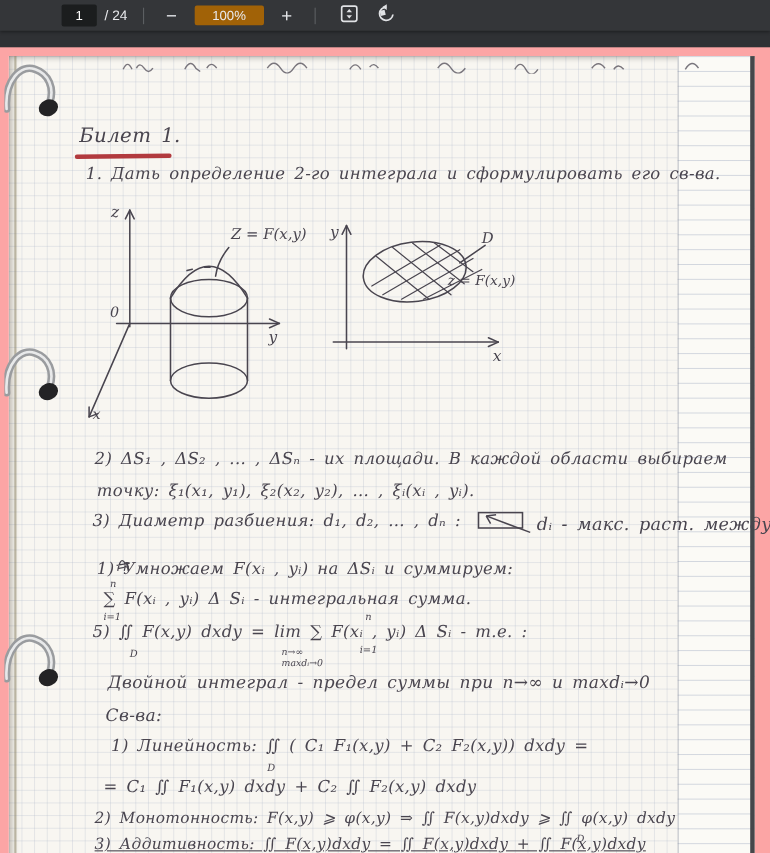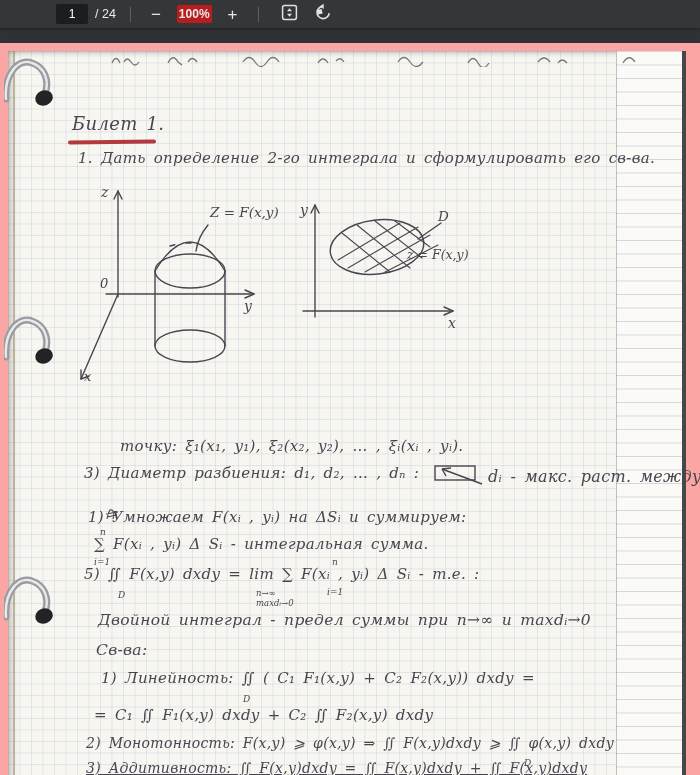--- a/index.html
+++ b/index.html
@@ -8,21 +8,21 @@
   .toolbar{position:absolute;left:0;top:0;width:700px;height:28px;background:#343639;
     display:flex;align-items:center;color:#e9eaed;font-size:12.5px;z-index:30;
     box-shadow:0 1px 3px rgba(0,0,0,.4);}
   .toolbar .pad{width:56px;}
   .pagebox{width:28px;height:18px;background:#1b1d1e;border:none;border-radius:2px;
     color:#fff;font-size:12px;text-align:center;font-family:"Liberation Sans",sans-serif;}
   .tbtxt{margin-left:7px;white-space:pre;}
   .sep{width:1px;height:15px;background:#5c5f62;margin:0 14px;}
   .tbbtn{background:none;border:none;color:#e4e6e9;font-size:17px;line-height:1;
     width:22px;height:22px;cursor:pointer;padding:0;}
-  .zoombadge{background:#b91c1c;border-radius:2px;padding:2px 2px;font-size:12px;margin:0 10px;font-weight:bold;}
+  .zoombadge{background:#a16207;border-radius:2px;padding:2px 16px;font-size:12px;margin:0 10px;}
   .iconbtn{background:none;border:none;padding:0;margin:0 8px;cursor:pointer;display:flex;align-items:center;}
   
   .docarea{position:absolute;left:0;top:43px;width:700px;height:747px;background:#fca5a5;}
   .page{position:absolute;left:8px;top:8px;width:678px;height:741px;background:#f8f6f1;
     background-image:linear-gradient(rgba(178,186,203,.30) 1px,transparent 1px),
       linear-gradient(90deg,rgba(178,186,203,.30) 1px,transparent 1px);
     background-size:11.5px 11.5px;
     box-shadow:inset 6px 0 9px -4px rgba(60,50,30,.35), inset 0 4px 6px -3px rgba(0,0,0,.25);}
   .ruledstrip{position:absolute;left:608px;top:0;width:66px;height:741px;background:#fbfaf6;
     background-image:linear-gradient(rgba(178,186,203,.55) 1px,transparent 1px);
@@ -145,21 +145,22 @@
       <text x="30" y="113" font-size="13">0</text>
       <text x="174" y="136" font-size="14">y</text>
       <text x="14" y="206" font-size="13">x</text>
       <text x="140" y="42" font-size="13.5">Z = F(x,y)</text>
       <text x="230" y="40" font-size="14">y</text>
       <text x="378" y="153" font-size="14">x</text>
       <text x="368" y="46" font-size="13.5">D</text>
       <text x="337" y="84" font-size="12.5">z = F(x,y)</text>
     </svg>
 
-    <div class="hw" style="left:80px;top:386px;margin-left:32px;">точку:  ξ₁(x₁, y₁),  ξ₂(x₂, y₂), ... ,  ξᵢ(xᵢ , yᵢ).</div>
+    <div class="hw" style="left:78px;top:357px;">2) ΔS₁ , ΔS₂ , ... , ΔSₙ  -  их площади. В каждой области выбираем</div>
+    <div class="hw" style="left:80px;top:386px;">точку:  ξ₁(x₁, y₁),  ξ₂(x₂, y₂), ... ,  ξᵢ(xᵢ , yᵢ).</div>
     <div class="hw" style="left:76px;top:413px;">3) Диаметр разбиения:  d₁, d₂, ... , dₙ :</div>
 
     <svg width="58" height="24" viewBox="0 0 58 24" style="position:absolute;left:424px;top:412px;">
       <rect x="3" y="3" width="40" height="14" fill="none" stroke="#49454f" stroke-width="1.4"></rect>
       <path d="M50,21 L10,6" fill="none" stroke="#49454f" stroke-width="1.4"></path>
       <path d="M10,6 l9,-1 M10,6 l4,7" fill="none" stroke="#49454f" stroke-width="1.4"></path>
     </svg>
     <div class="hw" style="left:480px;top:416px;font-size:16px;">dᵢ  -  макс. раст. между</div>
 
     <div class="hw" style="left:80px;top:457px;">1) Умножаем  F(xᵢ , yᵢ)  на  ΔSᵢ  и суммируем:</div>

